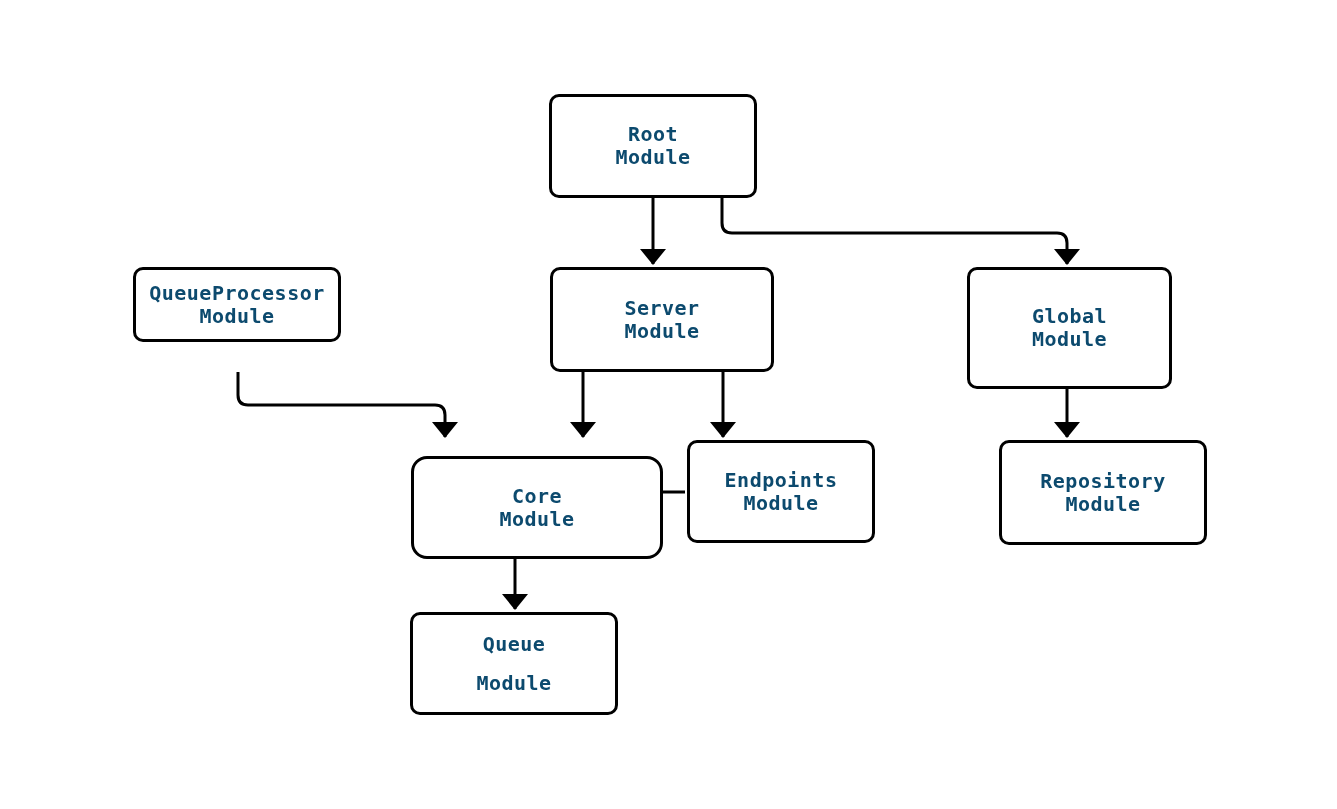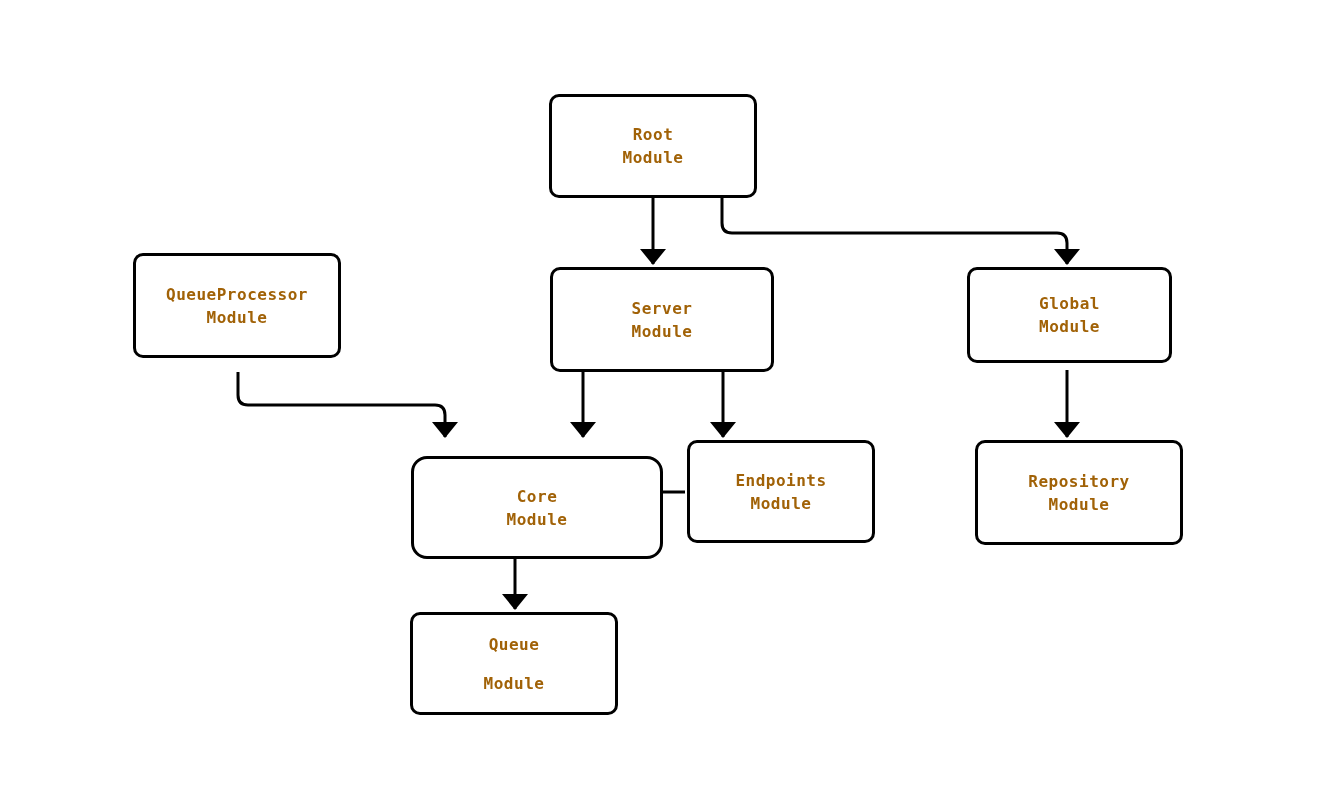--- a/index.html
+++ b/index.html
@@ -41,24 +41,24 @@
     border: 3px solid #000000;
     border-radius: 10px;
     display: flex;
     flex-direction: column;
     align-items: center;
     justify-content: center;
     text-align: center;
   }
   .node .node-label-line {
     display: block;
-    font-size: 16px;
+    font-size: 20px;
     font-weight: bold;
     line-height: 23px;
-    color: #a16207;
+    color: #0c4a6e;
     letter-spacing: 0.5px;
     white-space: nowrap;
   }
 </style>
 </head>
 <body>
 
 <div id="diagram-canvas">
   <svg id="edges-layer" width="1337" height="809" viewBox="0 0 1337 809" xmlns="http://www.w3.org/2000/svg">
     <defs>
@@ -75,41 +75,41 @@
         <path class="edge" d="M685,492 L622,492" marker-end="url(#arrowhead)"></path>
         <path class="edge" d="M1067,370 L1067,437" marker-end="url(#arrowhead)"></path>
         <path class="edge" d="M515,543 L515,609" marker-end="url(#arrowhead)"></path>
       </g>
   </svg>
   <div id="nodes-layer">
       <div class="node" style="left: 549px; top: 94px; width: 208px; height: 104px;">
         <span class="node-label-line">Root</span>
         <span class="node-label-line">Module</span>
       </div>
-      <div class="node" style="left: 133px; top: 253px; width: 208px; height: 105px;">
+      <div class="node" style="left: 133px; top: 267px; width: 208px; height: 75px;">
         <span class="node-label-line">QueueProcessor</span>
         <span class="node-label-line">Module</span>
       </div>
       <div class="node" style="left: 550px; top: 267px; width: 224px; height: 105px;">
         <span class="node-label-line">Server</span>
         <span class="node-label-line">Module</span>
       </div>
-      <div class="node" style="left: 967px; top: 267px; width: 205px; height: 96px;">
+      <div class="node" style="left: 967px; top: 267px; width: 205px; height: 122px;">
         <span class="node-label-line">Global</span>
         <span class="node-label-line">Module</span>
       </div>
       <div class="node" style="left: 411px; top: 456px; width: 252px; height: 103px; border-radius: 16px;">
         <span class="node-label-line">Core</span>
         <span class="node-label-line">Module</span>
       </div>
       <div class="node" style="left: 687px; top: 440px; width: 188px; height: 103px;">
         <span class="node-label-line">Endpoints</span>
         <span class="node-label-line">Module</span>
       </div>
-      <div class="node" style="left: 975px; top: 440px; width: 208px; height: 105px;">
+      <div class="node" style="left: 999px; top: 440px; width: 208px; height: 105px;">
         <span class="node-label-line">Repository</span>
         <span class="node-label-line">Module</span>
       </div>
       <div class="node" style="left: 410px; top: 612px; width: 208px; height: 103px; gap: 16px;">
         <span class="node-label-line">Queue</span>
         <span class="node-label-line">Module</span>
       </div>
     </div>
 </div>
 

